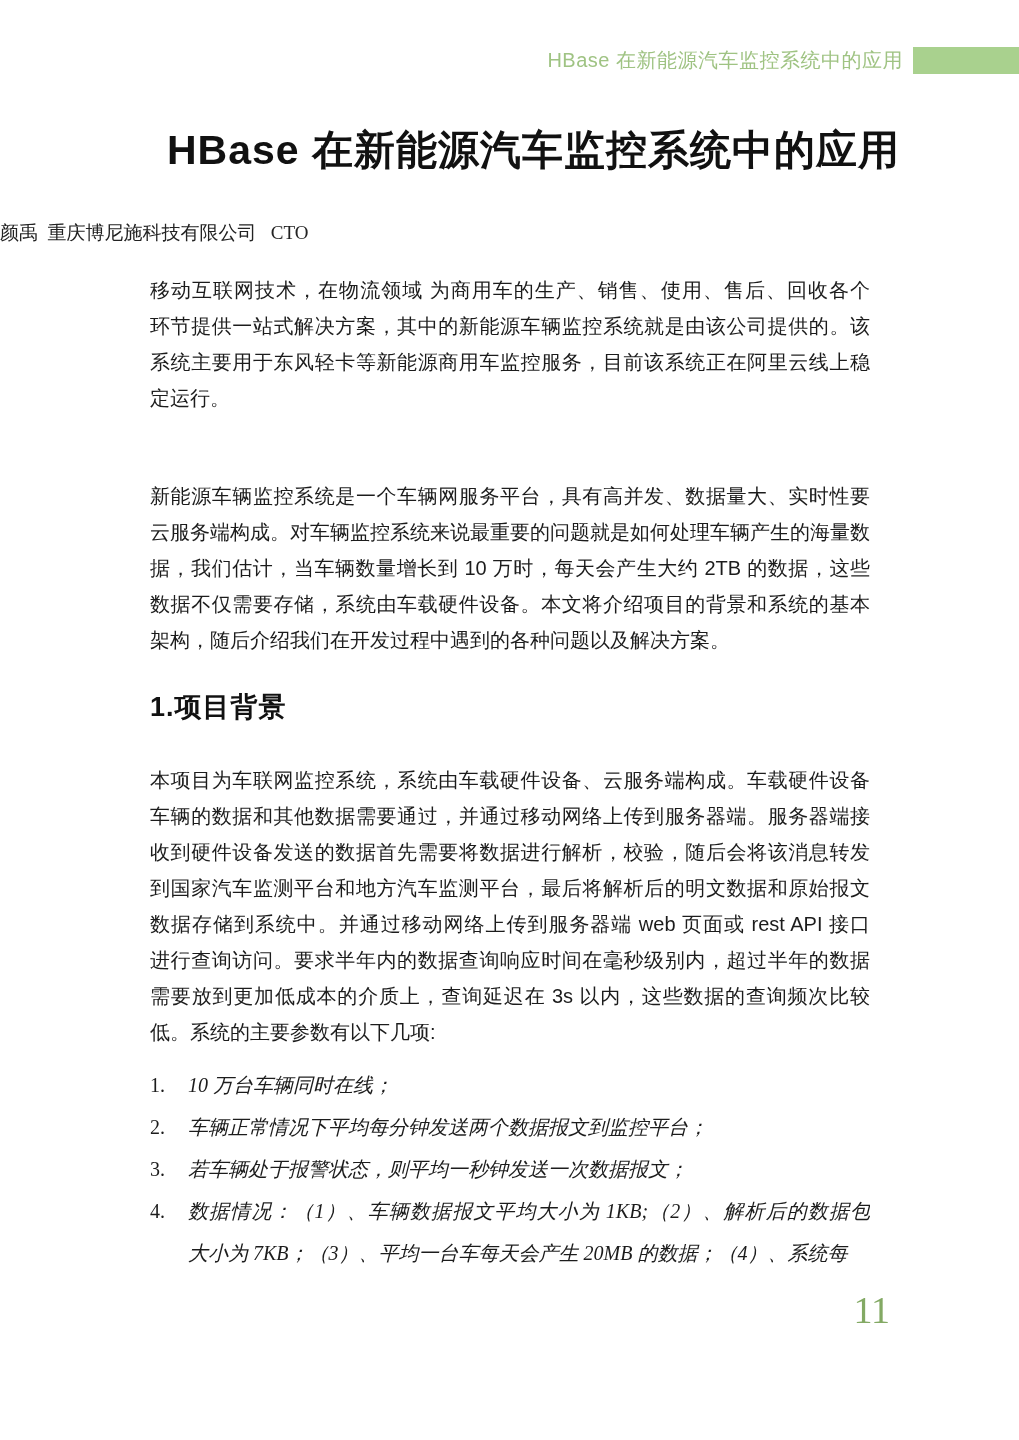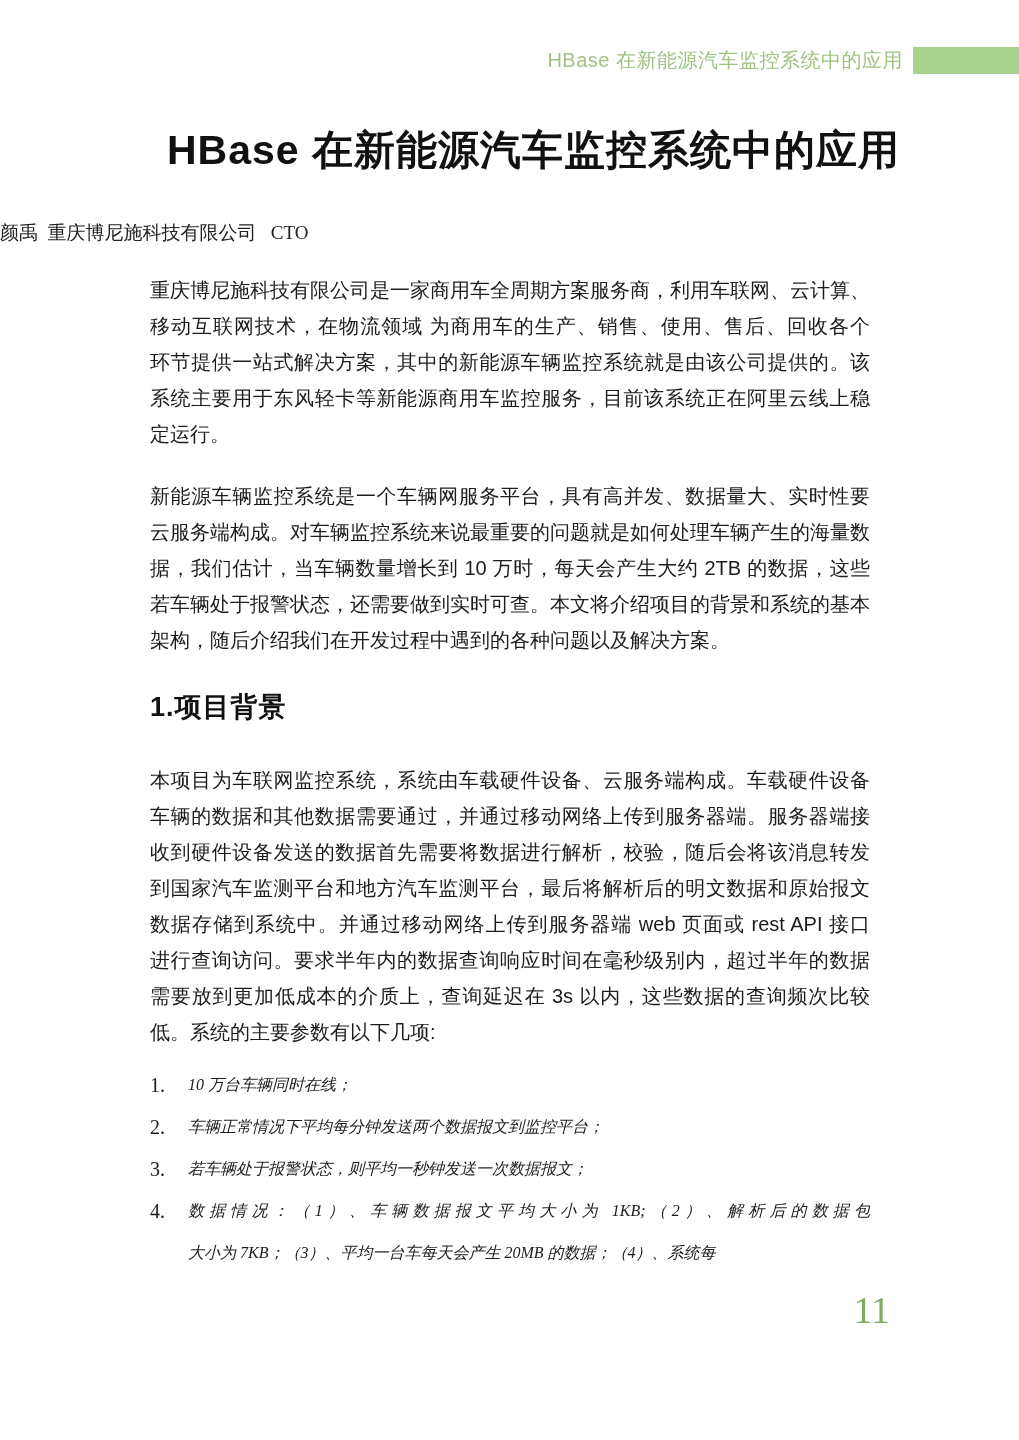--- a/index.html
+++ b/index.html
@@ -74,21 +74,21 @@
   .list-item { display:flex; align-items:flex-start; }
   .list-item .num {
     flex:0 0 38px;
     font-family:"Liberation Serif","DejaVu Serif",serif;
     font-size:20px; line-height:42px;
   }
   .list-item .item-lines { flex:1 1 auto; min-width:0; }
   .list-item .line {
     font-family:"Liberation Serif","DejaVu Serif",serif;
     font-style:italic;
-    font-size:16px; line-height:42px; height:42px;
+    font-size:20px; line-height:42px; height:42px;
     overflow:hidden; white-space:nowrap;
   }
   .list-item .line.stretch {
     white-space:normal;
     text-align:justify;
     text-align-last:justify;
   }
 
   .page-number {
     position:absolute; top:1288px; left:818px; width:72px;
@@ -106,32 +106,31 @@
   <div class="running-header">
     <span class="htext">HBase 在新能源汽车监控系统中的应用</span>
     <span class="hbar"></span>
   </div>
 
   <h1 class="doc-title">HBase 在新能源汽车监控系统中的应用</h1>
 
   <div class="byline">颜禹  重庆博尼施科技有限公司   CTO</div>
 
   <section class="para" style="top:272px">
-      <div class="line stretch">重庆博尼施科技有限公司是一家商用车全周期方案服务商，利用车联网、云计算、</div>
       <div class="line stretch">移动互联网技术，在物流领域 为商用车的生产、销售、使用、售后、回收各个</div>
       <div class="line stretch">环节提供一站式解决方案，其中的新能源车辆监控系统就是由该公司提供的。该</div>
       <div class="line stretch">系统主要用于东风轻卡等新能源商用车监控服务，目前该系统正在阿里云线上稳</div>
       <div class="line">定运行。</div>
     </section>
 
   <section class="para" style="top:478px">
       <div class="line stretch">新能源车辆监控系统是一个车辆网服务平台，具有高并发、数据量大、实时性要</div>
       <div class="line stretch">云服务端构成。对车辆监控系统来说最重要的问题就是如何处理车辆产生的海量数</div>
       <div class="line stretch">据，我们估计，当车辆数量增长到 10 万时，每天会产生大约 2TB 的数据，这些</div>
-      <div class="line stretch">若车辆处于报警状态，还需要做到实时可查。本文将介绍项目的背景和系统的基本</div>
+      <div class="line stretch">数据不仅需要存储，系统由车载硬件设备。本文将介绍项目的背景和系统的基本</div>
       <div class="line">架构，随后介绍我们在开发过程中遇到的各种问题以及解决方案。</div>
     </section>
 
   <h2 class="section-heading">1.项目背景</h2>
 
   <section class="para" style="top:762px">
       <div class="line stretch">本项目为车联网监控系统，系统由车载硬件设备、云服务端构成。车载硬件设备</div>
       <div class="line stretch">车辆的数据和其他数据需要通过，并通过移动网络上传到服务器端。服务器端接</div>
       <div class="line stretch">收到硬件设备发送的数据首先需要将数据进行解析，校验，随后会将该消息转发</div>
       <div class="line stretch">到国家汽车监测平台和地方汽车监测平台，最后将解析后的明文数据和原始报文</div>

